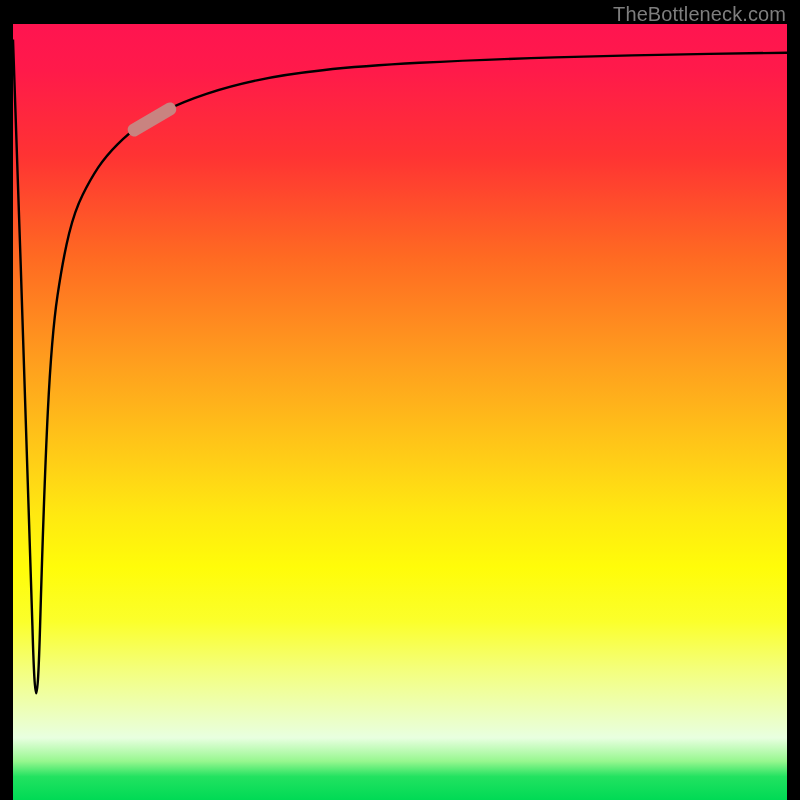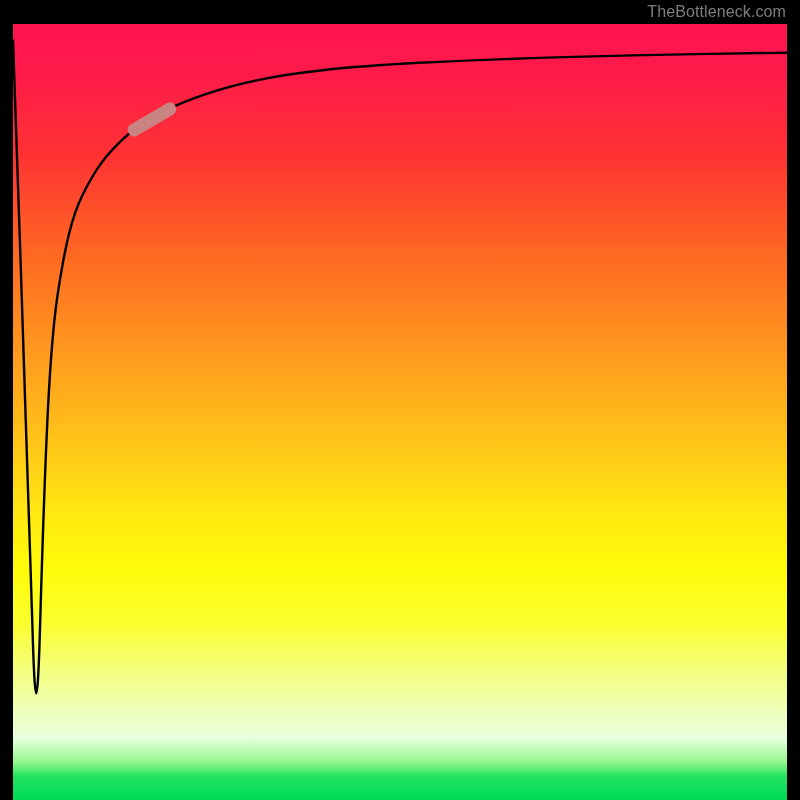--- a/index.html
+++ b/index.html
@@ -49,21 +49,21 @@
     left: 0;
     top: 0;
     width: 774px;
     height: 776px;
   }
   .watermark {
     position: absolute;
     top: 3px;
     right: 14px;
     font-family: -apple-system, BlinkMacSystemFont, "Segoe UI", Arial, sans-serif;
-    font-size: 16px;
+    font-size: 20px;
     font-weight: 400;
     color: #7e7e7e;
     letter-spacing: 0.1px;
   }
   .highlight-seg {
     position: absolute;
     background: #c98380;
     border-radius: 6px;
     transform-origin: center;
   }

